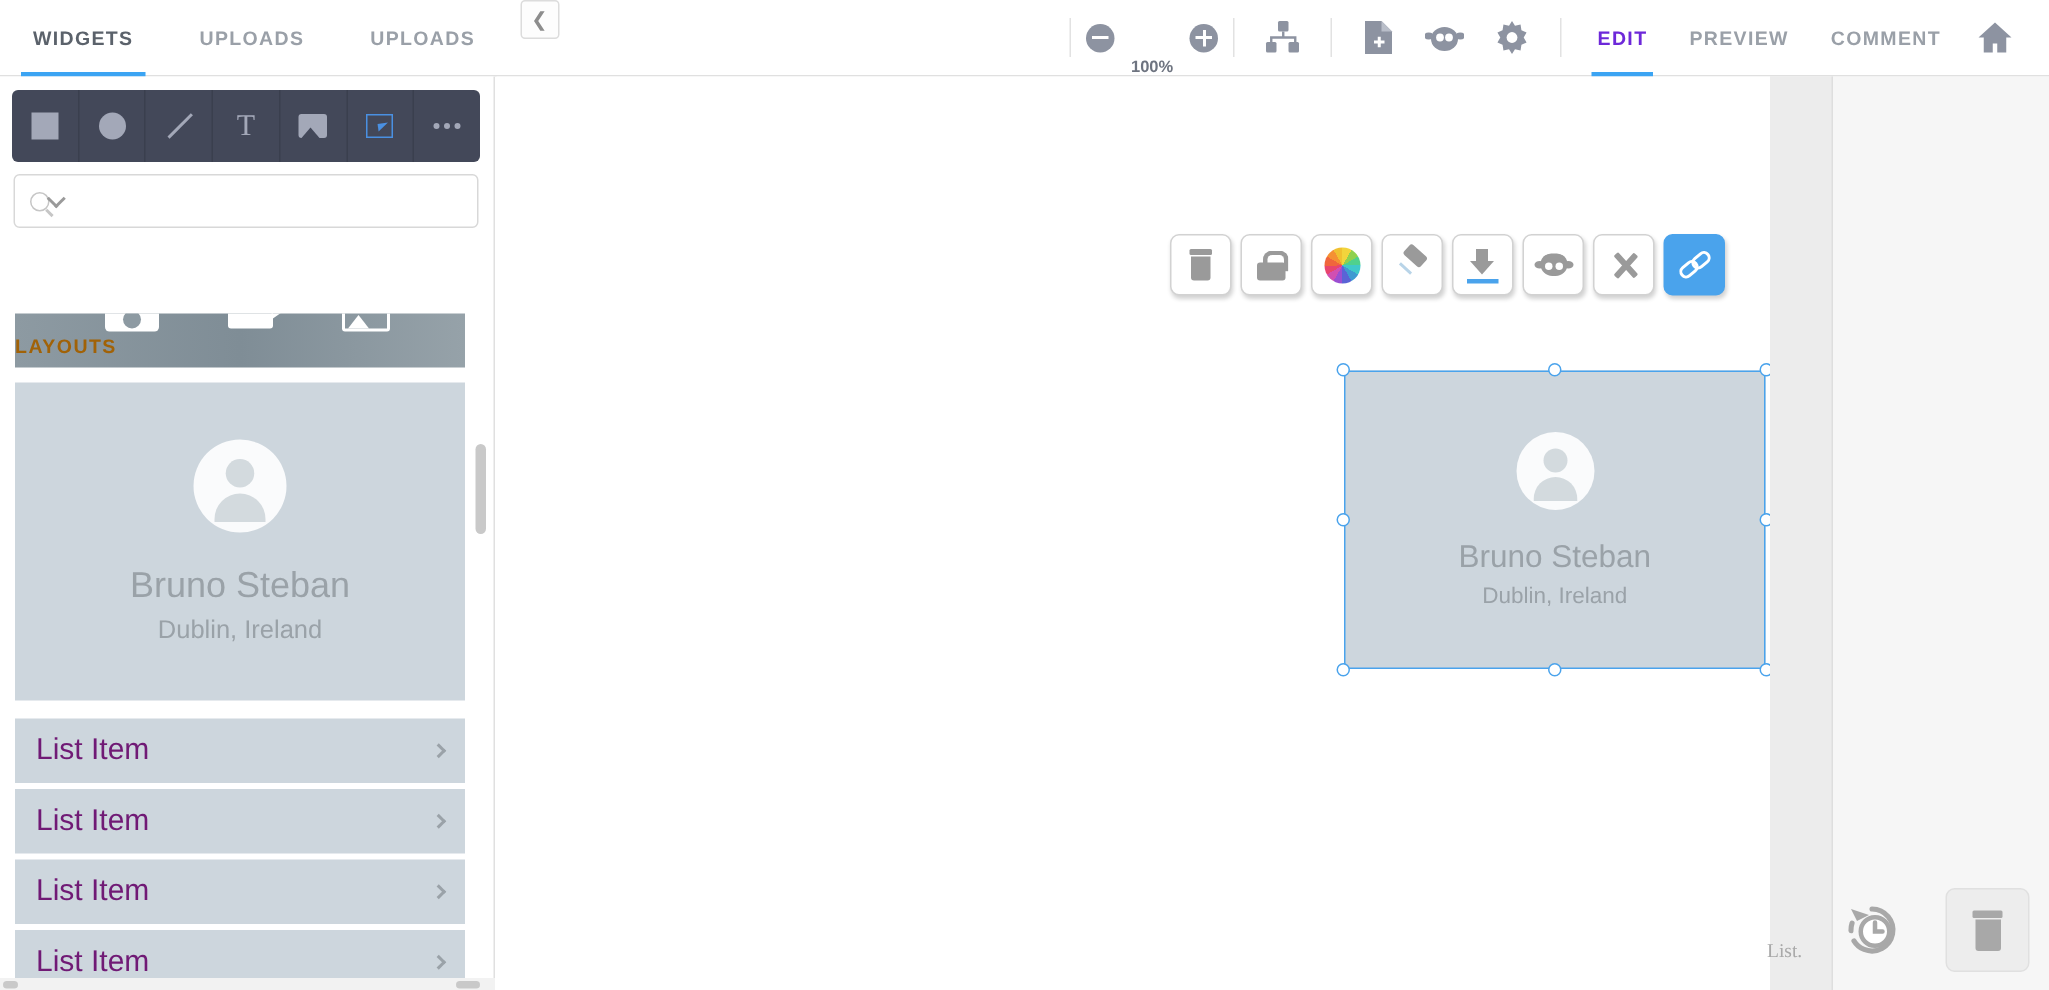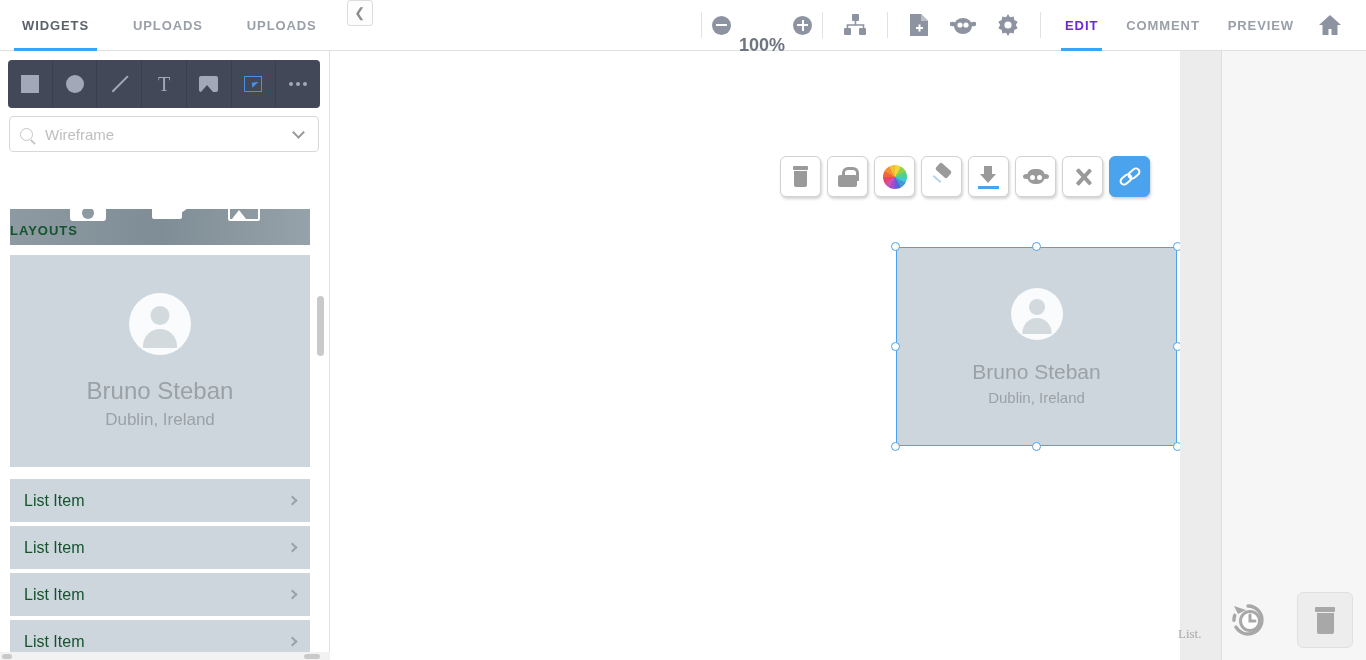--- a/index.html
+++ b/index.html
@@ -40,21 +40,21 @@
   .circbtn {
     width: 19px; height: 19px; border-radius: 50%; background: #8d93a1;
     position: relative; cursor: pointer; flex: none;
   }
   .circbtn::before {
     content: ""; position: absolute; left: 4px; top: 8.5px; width: 11px; height: 2px; background: #fff;
   }
   .circbtn.plus::after {
     content: ""; position: absolute; left: 8.5px; top: 4px; width: 2px; height: 11px; background: #fff;
   }
-  .zoomval { font-size: 18px; color: #6e7480; font-weight: 600; min-width: 34px; text-align: center; margin-top: 40px; }
+  .zoomval { font-size: 11px; color: #6e7480; font-weight: 600; min-width: 34px; text-align: center; margin-top: 40px; }
   .ticon { margin: 0 10px; cursor: pointer; display: flex; align-items: center; }
   .rtab {
     position: relative; height: 51px; line-height: 51px; padding: 0 14px;
     font-size: 13px; letter-spacing: .9px; color: #9aa0a8; font-weight: 600; cursor: pointer;
   }
   .rtab.active { color: #6d28d9; }
   .rtab.active::after {
     content: ""; position: absolute; left: 10px; right: 10px; bottom: 0; height: 3px; background: #3ba4f3;
   }
 
@@ -116,40 +116,40 @@
   .th { position: absolute; top: -14px; }
   .th-cam { left: 60px; width: 36px; height: 26px; background: #fff; border-radius: 3px; }
   .th-cam::after { content:""; position:absolute; left:12px; top:12px; width:12px; height:12px; border-radius:50%; background:#8d9aa2; }
   .th-vid { left: 142px; width: 30px; height: 24px; background: #fff; border-radius: 2px; }
   .th-vid::after { content:""; position:absolute; right:-9px; top:4px; border-top:7px solid transparent; border-bottom:7px solid transparent; border-left:10px solid #fff; }
   .th-pho { left: 218px; width: 32px; height: 26px; border: 2.5px solid #fff; border-radius: 2px; }
   .th-pho::after { content:""; position:absolute; left:2px; bottom:0; border-left:7px solid transparent; border-right:7px solid transparent; border-bottom:9px solid #fff; }
 
   #layouts-label {
     position: absolute; left: 10px; top: 172px; font-size: 13px; letter-spacing: 1px;
-    color: #14532d; font-weight: 600;
+    color: #a16207; font-weight: 600;
   }
   #layout-list { position: absolute; left: 0; top: 200px; width: 330px; height: 409px; overflow: hidden; }
 
   .profile-card {
     position: absolute; left: 10px; top: 4px; width: 300px; height: 212px;
     background: #cdd6dd; display: flex; flex-direction: column;
     align-items: center; justify-content: center; cursor: pointer;
   }
   .avatar-lg { width: 62px; height: 62px; border-radius: 50%; background: #fafbfc; position: relative; }
   .avatar-lg::before { content: ""; position: absolute; left: 50%; top: 13px; width: 19px; height: 19px; border-radius: 50%; background: #d3dade; transform: translateX(-50%); }
   .avatar-lg::after { content: ""; position: absolute; left: 50%; top: 36px; width: 34px; height: 19px; border-radius: 17px 17px 0 0; background: #d3dade; transform: translateX(-50%); }
   .card-name { margin-top: 22px; font-size: 24px; color: #9aa2a8; }
   .card-sub { margin-top: 5px; font-size: 17px; color: #9aa2a8; }
 
   .list-item {
     position: absolute; left: 10px; width: 300px; height: 43px; background: #cdd6dd;
     display: flex; align-items: center; padding: 0 14px; cursor: pointer;
   }
-  .li-label { font-size: 16px; color: #14532d; }
+  .li-label { font-size: 20px; color: #701a75; }
   .li-chev { margin-left: auto; width: 7px; height: 7px; border-right: 2px solid #9aa2a8; border-top: 2px solid #9aa2a8; transform: rotate(45deg); }
 
   #side-vscroll {
     position: absolute; left: 317px; top: 245px; width: 7px; height: 60px;
     background: #c9c9c9; border-radius: 4px; cursor: pointer;
   }
   #side-hscroll {
     position: absolute; left: 0; top: 652px; width: 330px; height: 8px; background: #f2f2f2;
   }
   #side-hscroll .thumb-l { position: absolute; left: 2px; top: 2px; width: 10px; height: 5px; background: #c9c9c9; border-radius: 3px; }
@@ -277,22 +277,22 @@
     </div>
     <div class="ticon">
       <svg width="24" height="24" viewBox="0 0 24 24">
           <path d="M12 1l2 3.2 3.7-.8.6 3.7 3.4 1.6-1.9 3.3 1.9 3.3-3.4 1.6-.6 3.7-3.7-.8L12 23l-2-3.2-3.7.8-.6-3.7-3.4-1.6L4.2 12 2.3 8.7l3.4-1.6.6-3.7 3.7.8z" fill="#8d93a1"></path>
           <circle cx="12" cy="12" r="3.6" fill="#fff"></circle>
         </svg>
     </div>
     <div class="divider"></div>
 
     <div class="rtab active">EDIT</div>
+    <div class="rtab">PREVIEW</div>
     <div class="rtab">COMMENT</div>
-    <div class="rtab">PREVIEW</div>
     <div class="ticon">
       <svg width="24" height="22" viewBox="0 0 24 22">
           <path d="M12 1L1 11h3.5v10h6v-6h3v6h6V11H23z" fill="#8d93a1"></path>
         </svg>
     </div>
   </div>
 </div>
 
 <div id="sidebar">
 
@@ -319,21 +319,20 @@
         <span class="dots-ico">
           <i></i>
           <i></i>
           <i></i>
         </span>
       </div>
   </div>
 
   <div id="searchbox">
     <span class="mag"></span>
-    <input id="search-input" type="text" placeholder="Wireframe" style="">
     <span class="chev-dn"></span>
   </div>
 
   <div id="thumbstrip">
     <span class="th th-cam"></span>
     <span class="th th-vid"></span>
     <span class="th th-pho"></span>
   </div>
 
   <div id="layouts-label">LAYOUTS</div>

